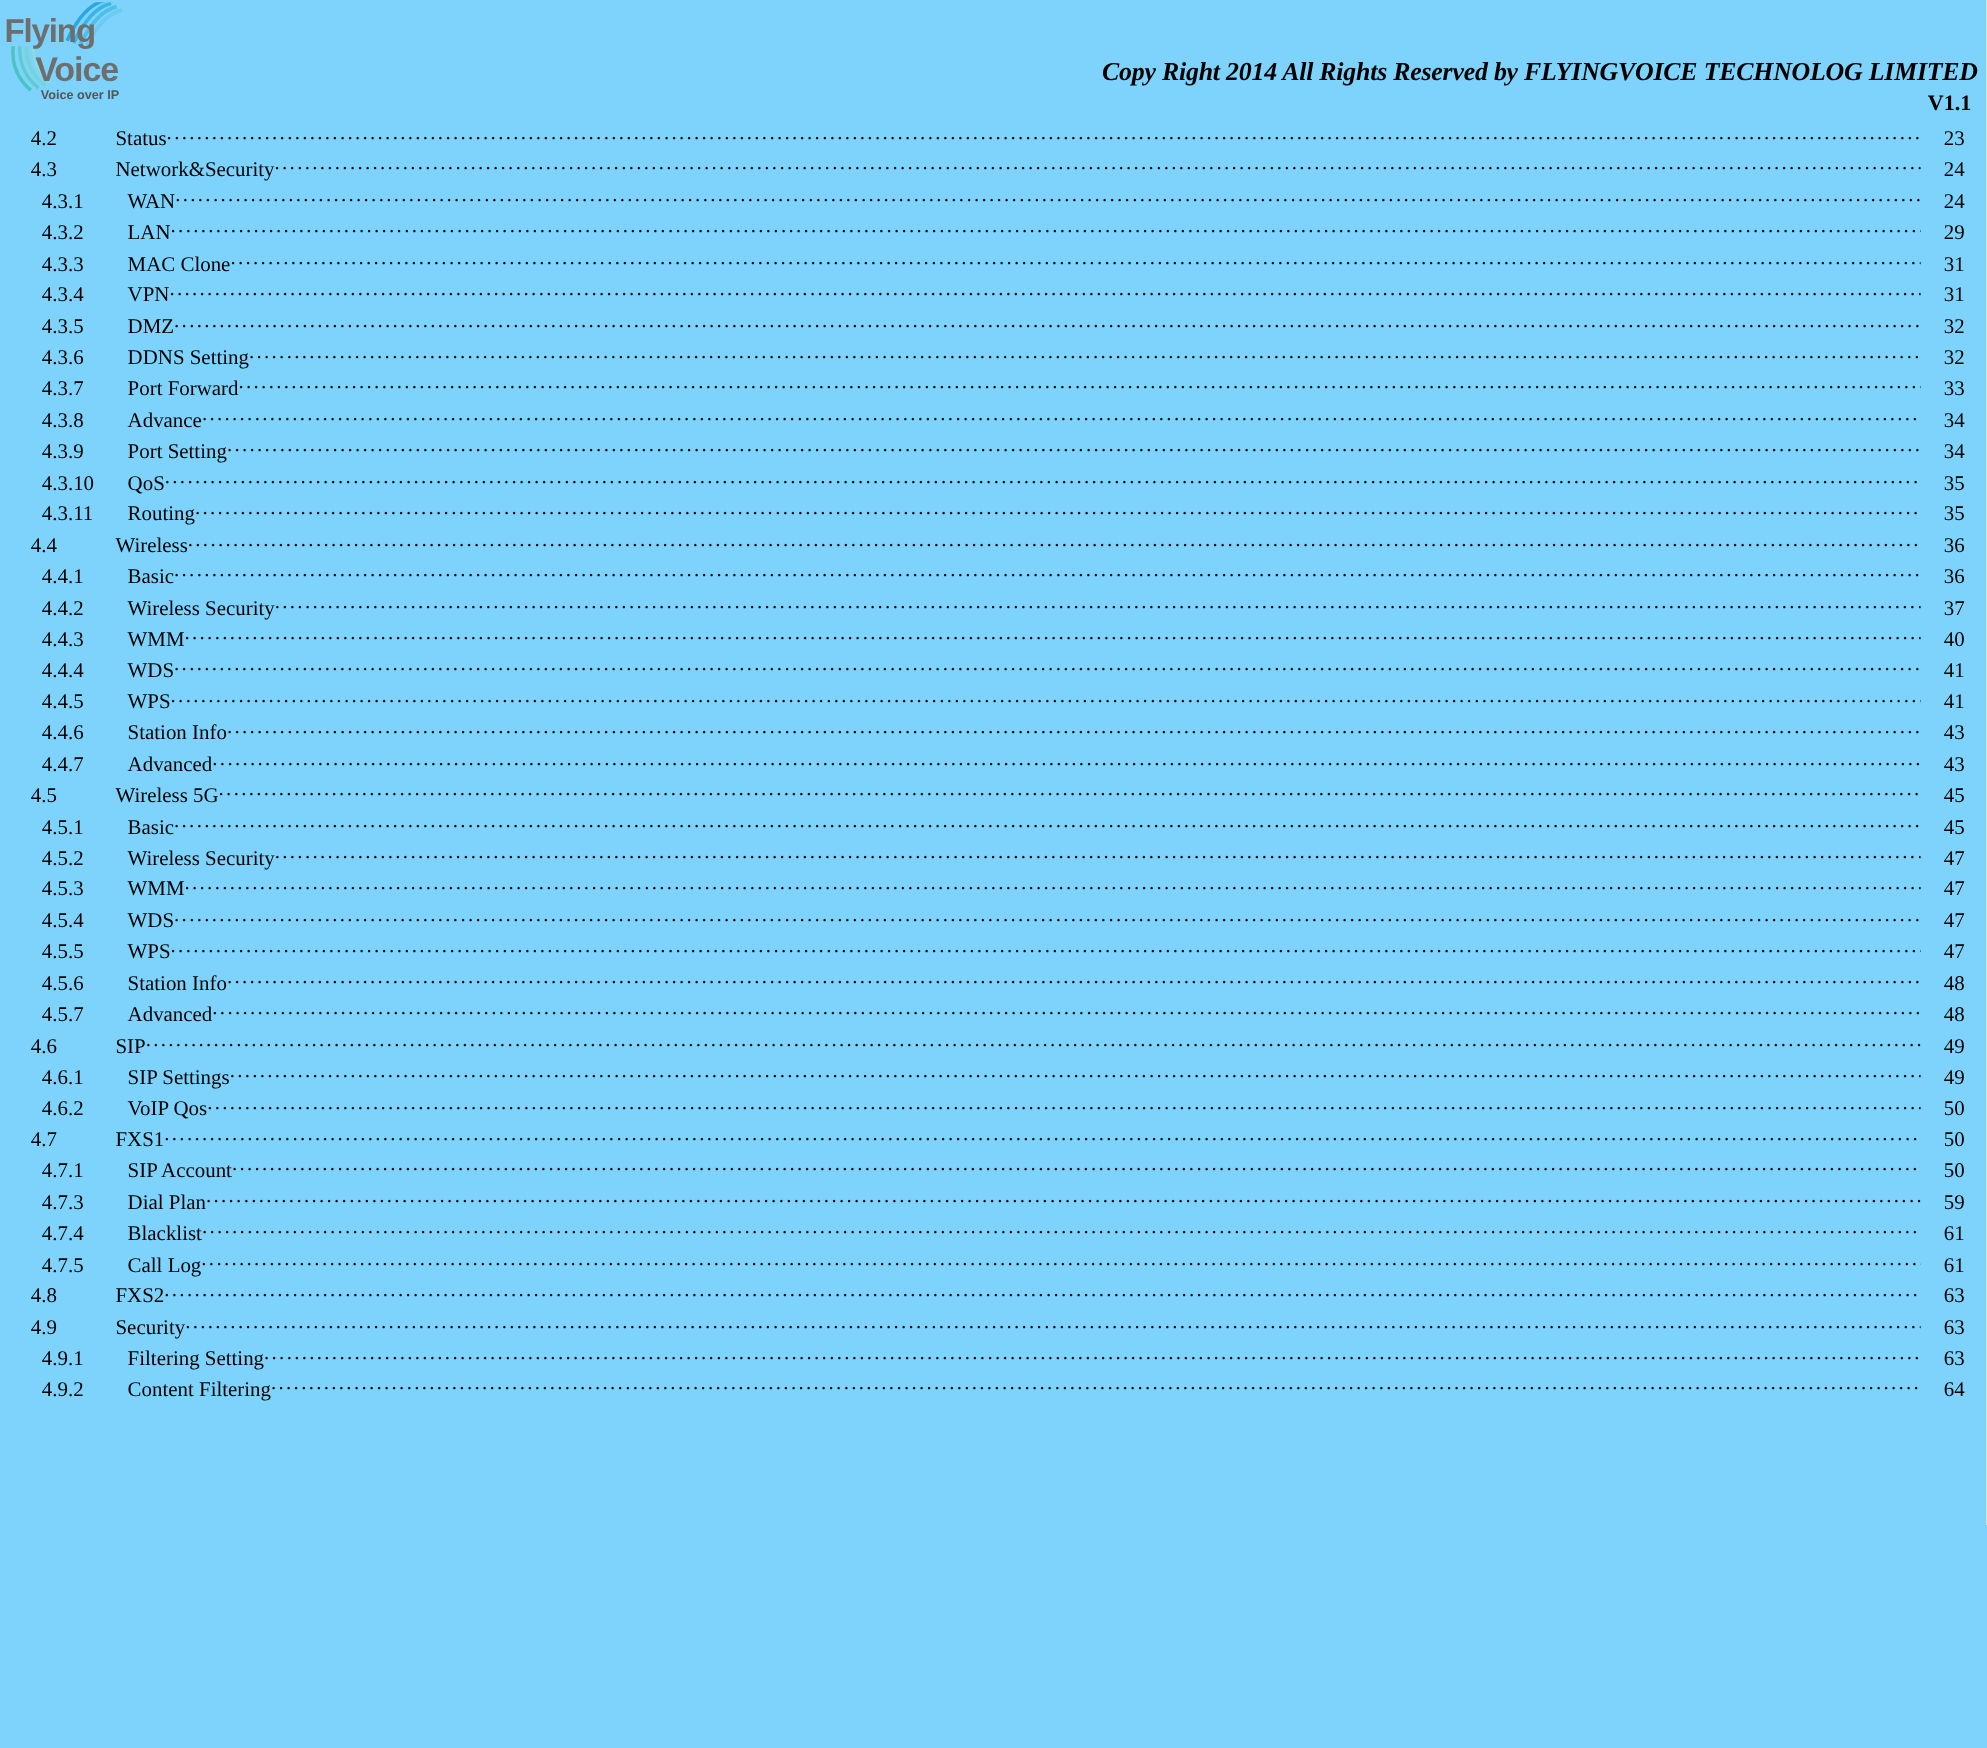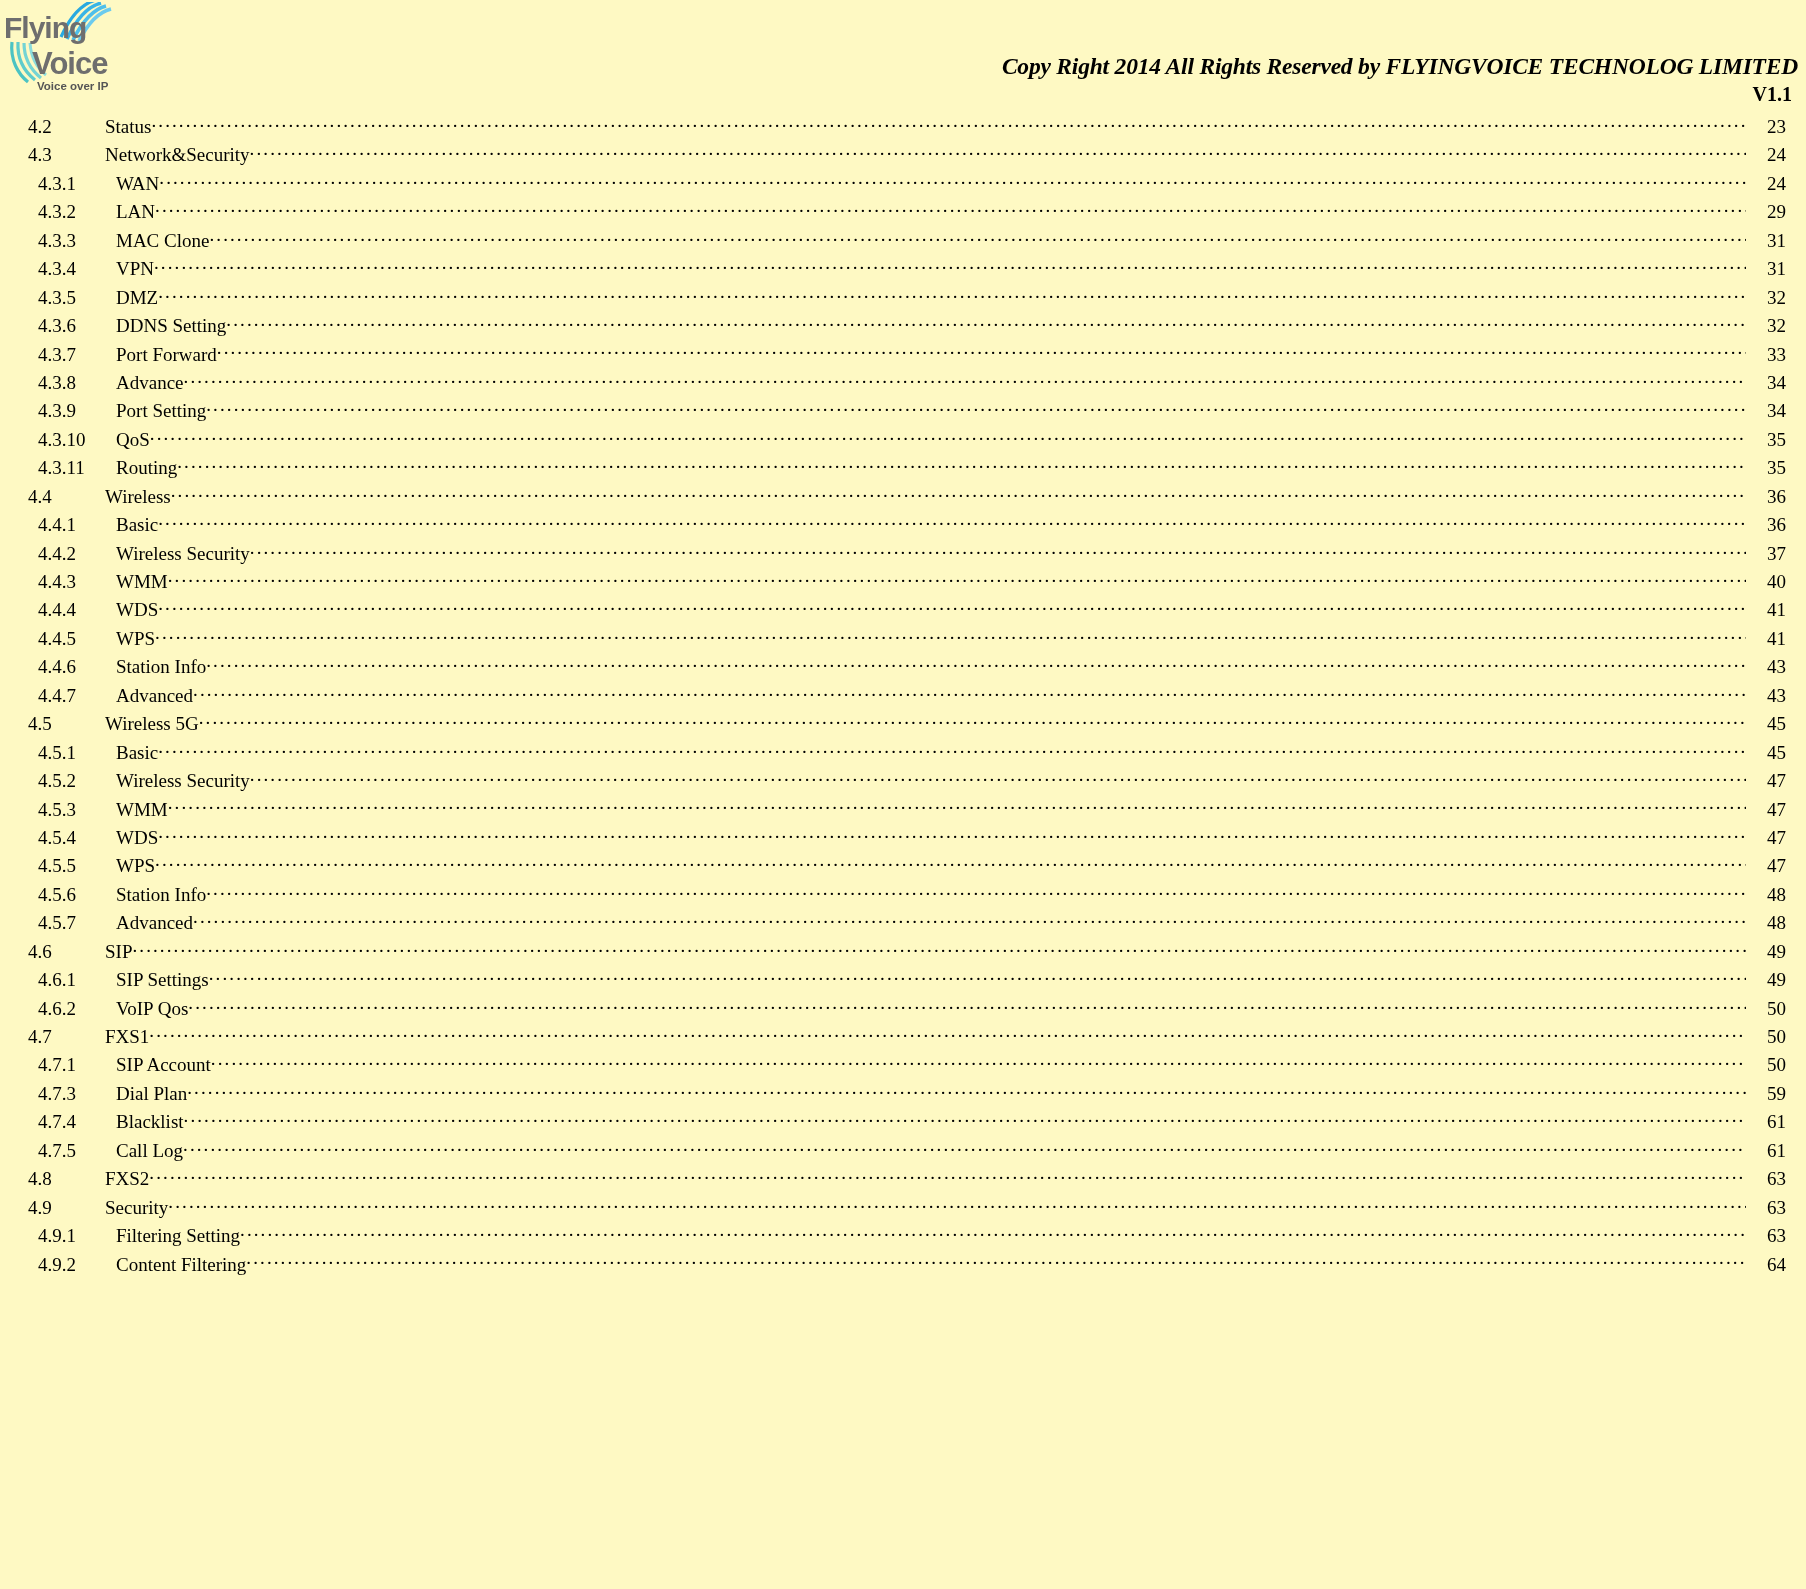--- a/index.html
+++ b/index.html
@@ -10,21 +10,21 @@
   }
   body {
     font-family: "Liberation Serif", "DejaVu Serif", serif;
     color: #000000;
   }
   #page {
     position: relative;
     width: 1806px;
     height: 1589px;
     overflow: hidden;
-    background: #fef9c3;
+    background: #7dd3fc;
   }
 
   
   #header {
     position: absolute;
     left: 0;
     top: 0;
     width: 1806px;
     height: 118px;
   }
@@ -63,21 +63,21 @@
 
   
   #toc {
     position: absolute;
     left: 0;
     top: 113px;
     width: 1806px;
   }
   .toc-row {
     display: flex;
-    align-items: flex-start;
+    align-items: flex-end;
     height: 28.45px;
     line-height: 28.45px;
     font-size: 19px;
     white-space: nowrap;
     overflow: hidden;
   }
   .toc-row .num {
     flex: 0 0 auto;
     text-align: left;
   }

